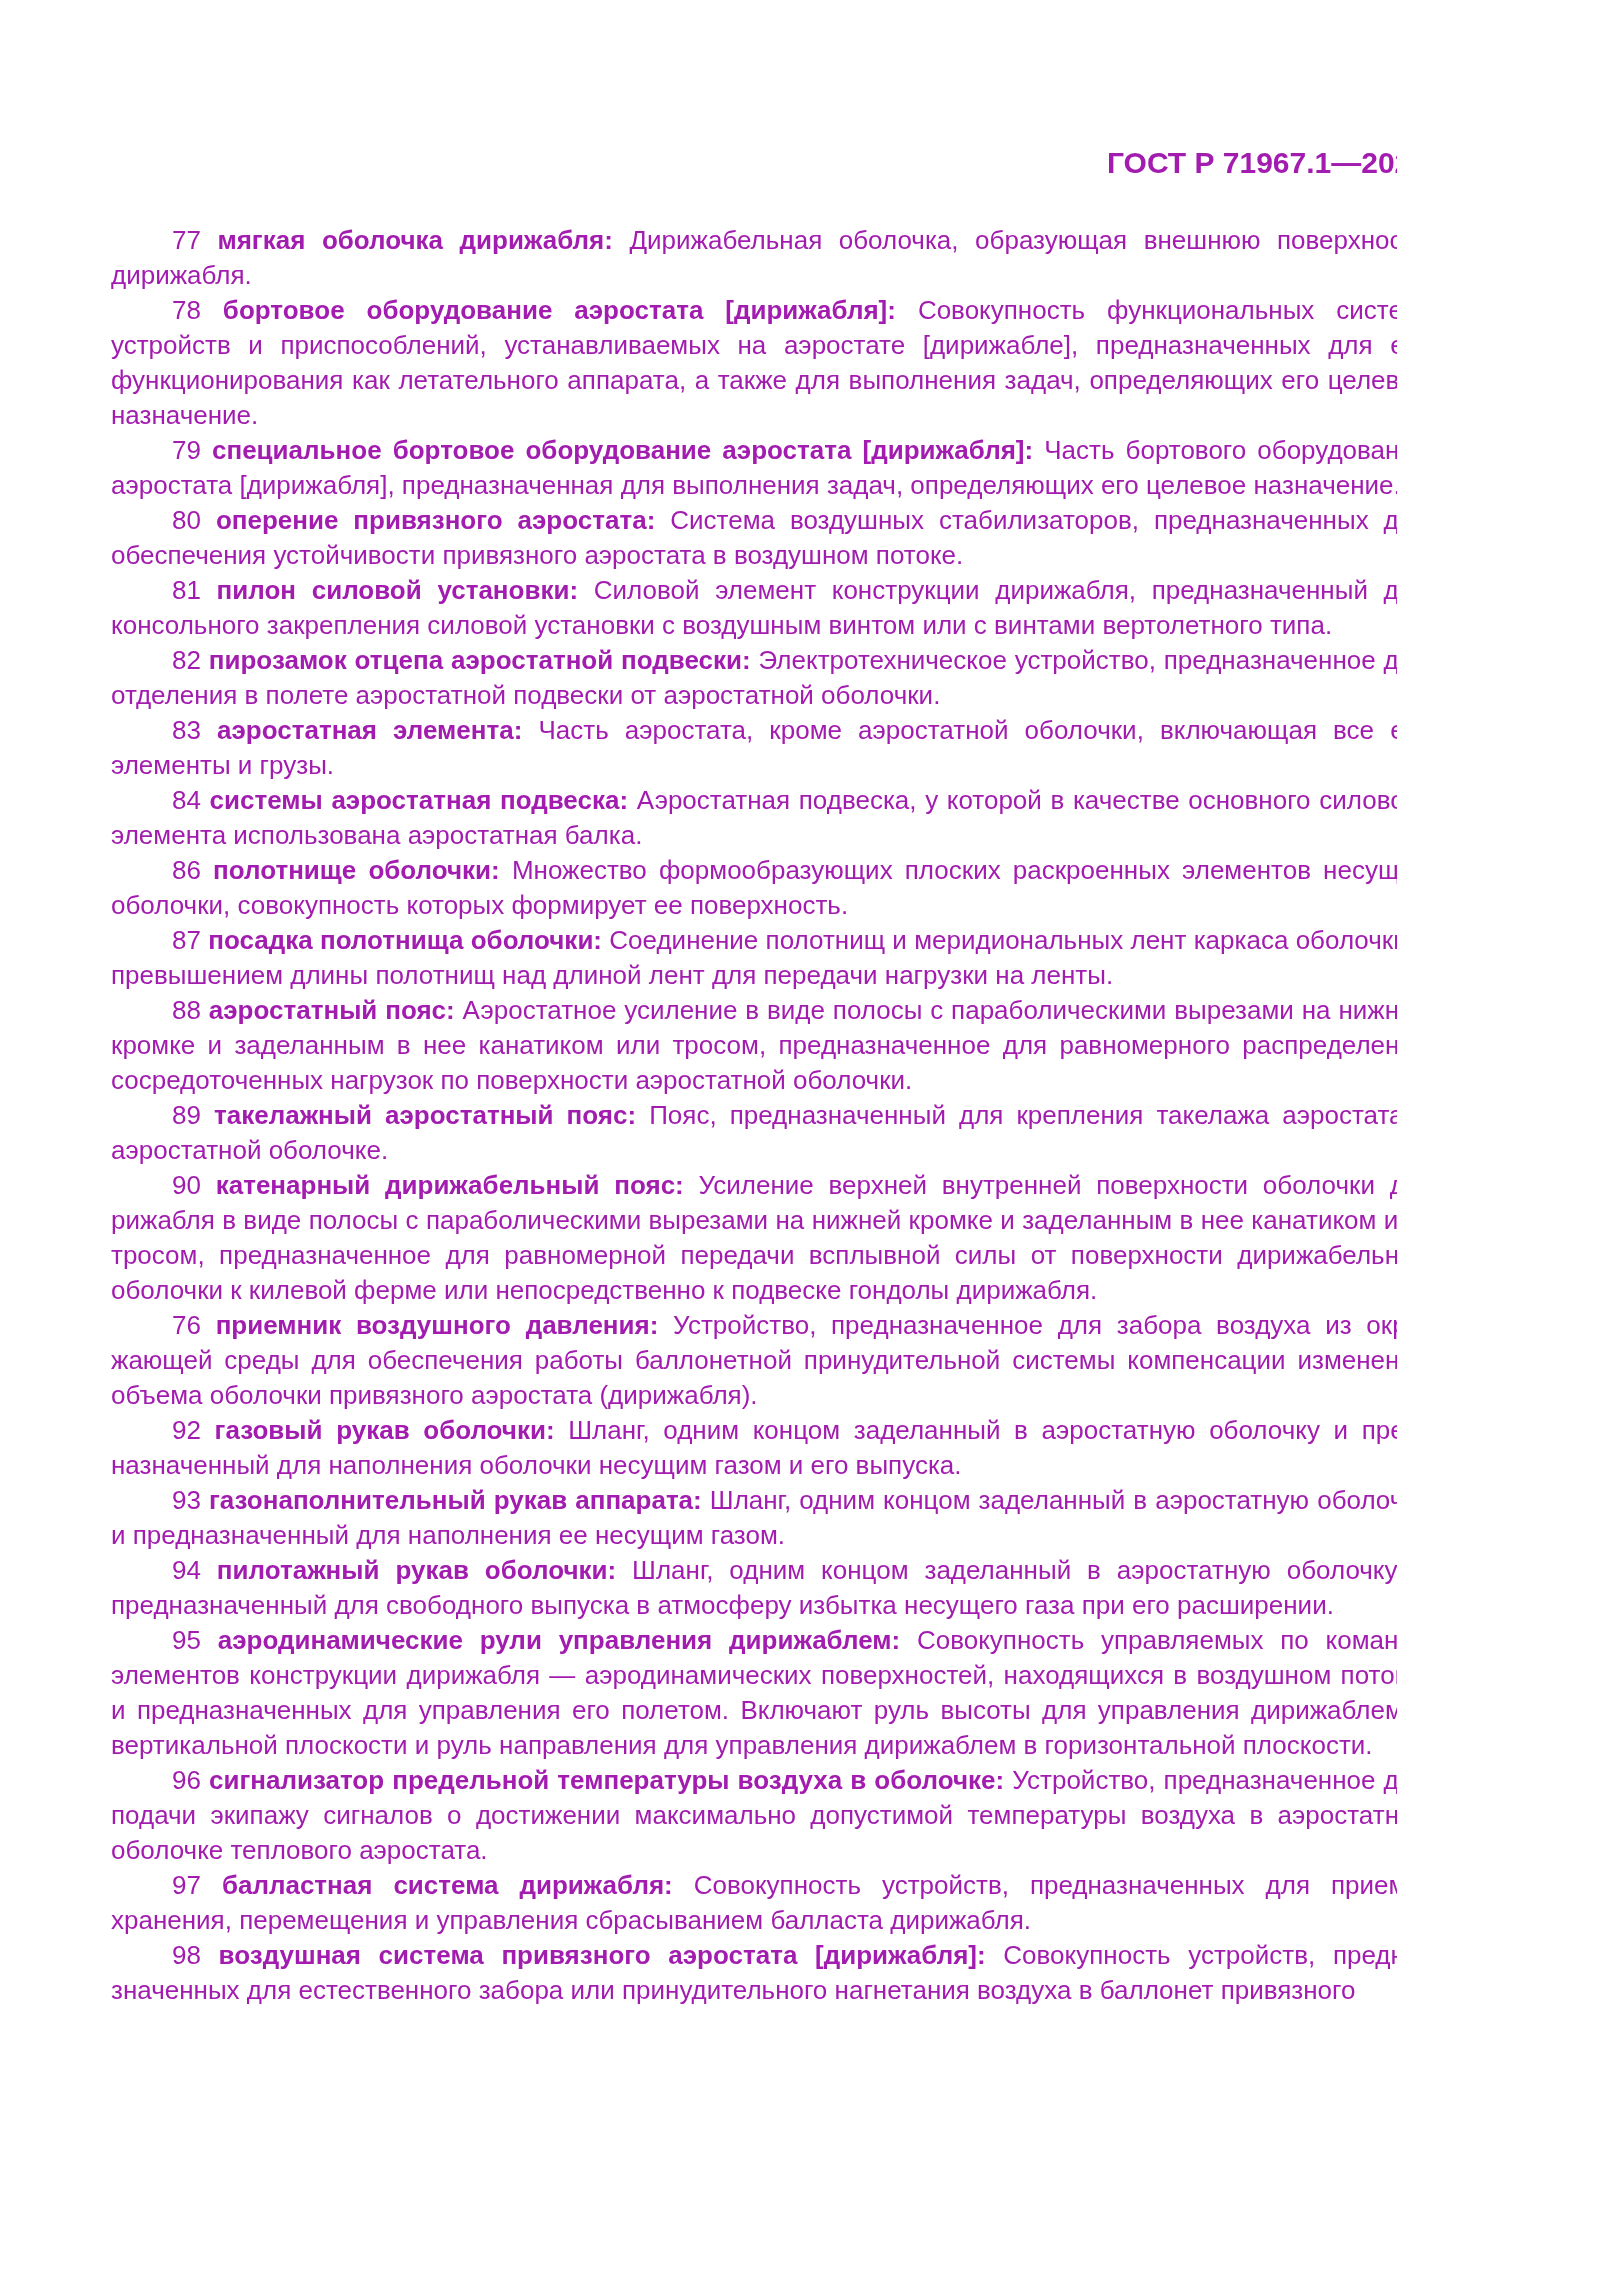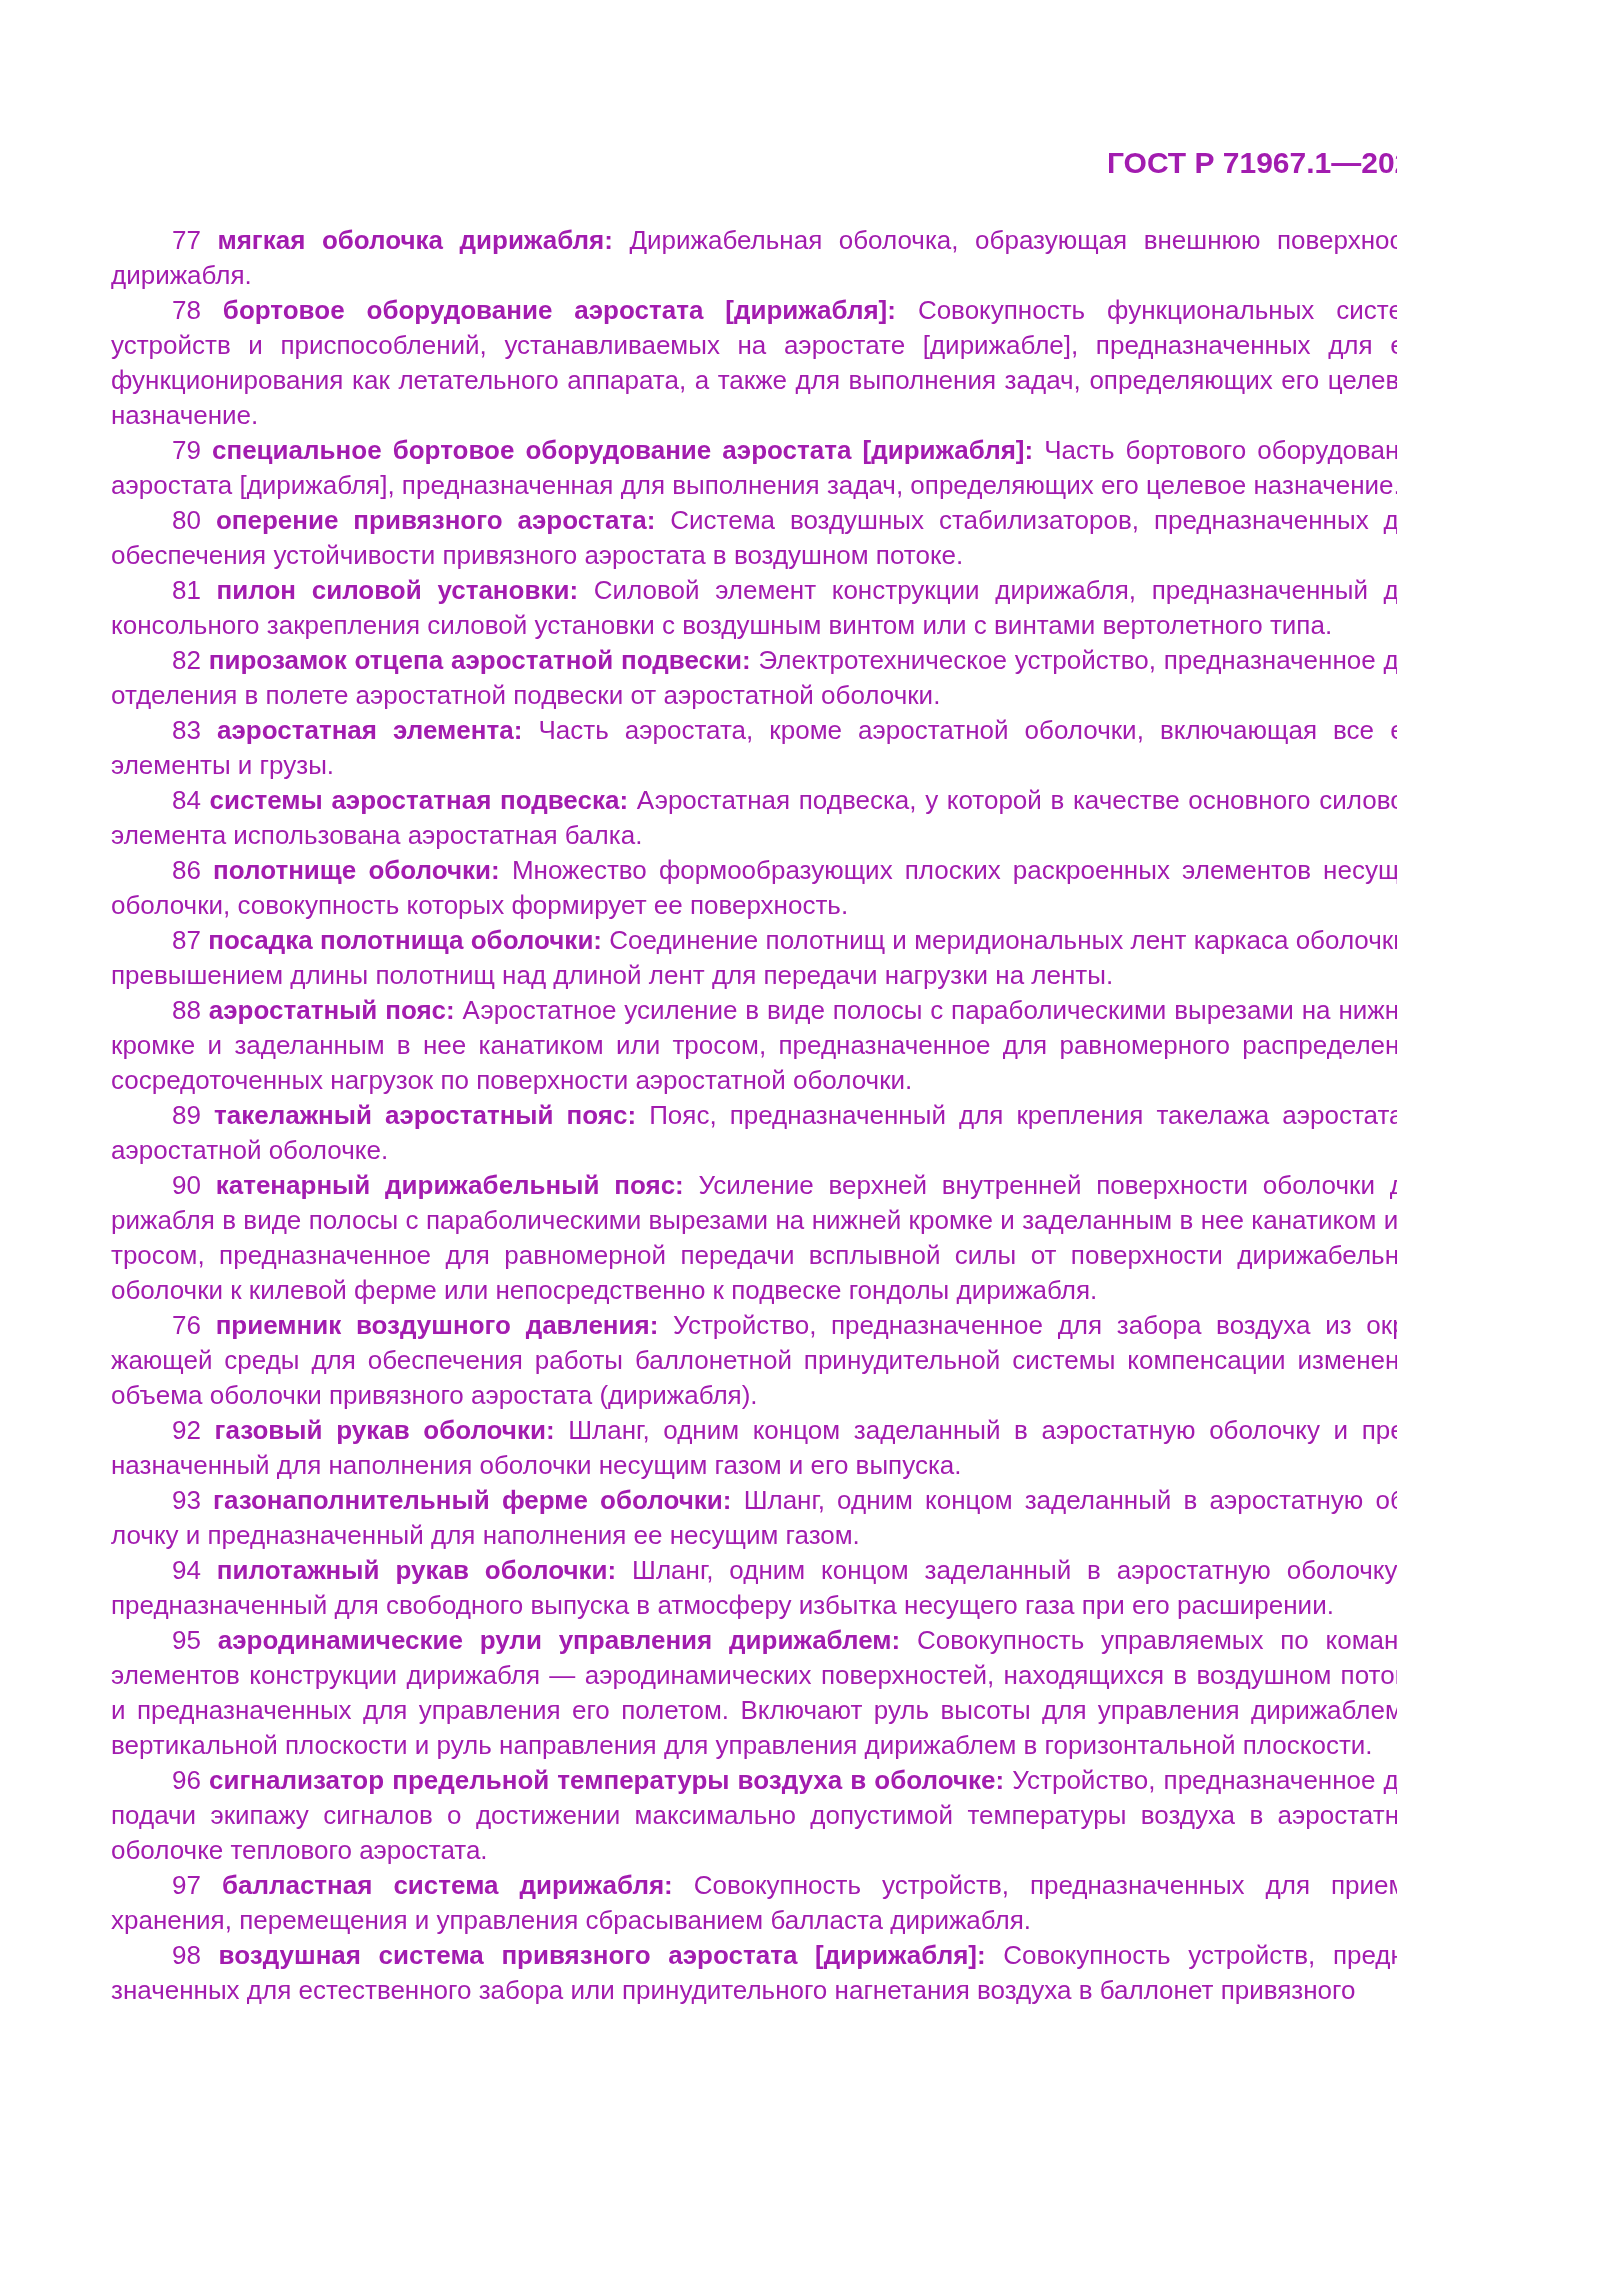--- a/index.html
+++ b/index.html
@@ -93,21 +93,21 @@
       <p class="para"><span class="num">88</span> <span class="term">аэростатный пояс:</span> <span class="def">Аэростатное усиление в виде полосы с параболическими вырезами на нижней кромке и заделанным в нее канатиком или тросом, предназначенное для равномерного рас­пределения сосредоточенных нагрузок по поверхности аэростатной оболочки.</span></p>
 
       <p class="para"><span class="num">89</span> <span class="term">такелажный аэростатный пояс:</span> <span class="def">Пояс, предназначенный для крепления такелажа аэростата к аэростатной оболочке.</span></p>
 
       <p class="para"><span class="num">90</span> <span class="term">катенарный дирижабельный пояс:</span> <span class="def">Усиление верхней внутренней поверхности оболочки ди­рижабля в виде полосы с параболическими вырезами на нижней кромке и заделанным в нее канатиком или тросом, предназначенное для равномерной передачи всплывной силы от поверхности дирижа­бельной оболочки к килевой ферме или непосредственно к подвеске гондолы дирижабля.</span></p>
 
       <p class="para"><span class="num">76</span> <span class="term">приемник воздушного давления:</span> <span class="def">Устройство, предназначенное для забора воздуха из окру­жающей среды для обеспечения работы баллонетной принудительной системы компенсации измене­ния объема оболочки привязного аэростата (дирижабля).</span></p>
 
       <p class="para"><span class="num">92</span> <span class="term">газовый рукав оболочки:</span> <span class="def">Шланг, одним концом заделанный в аэростатную оболочку и пред­назначенный для наполнения оболочки несущим газом и его выпуска.</span></p>
 
-      <p class="para"><span class="num">93</span> <span class="term">газонаполнительный ферме оболочки:</span> <span class="def">Шланг, одним концом заделанный в аэростатную обо­лочку и предназначенный для наполнения ее несущим газом.</span></p>
+      <p class="para"><span class="num">93</span> <span class="term">газонаполнительный рукав аппарата:</span> <span class="def">Шланг, одним концом заделанный в аэростатную обо­лочку и предназначенный для наполнения ее несущим газом.</span></p>
 
       <p class="para"><span class="num">94</span> <span class="term">пилотажный рукав оболочки:</span> <span class="def">Шланг, одним концом заделанный в аэростатную оболочку и предназначенный для свободного выпуска в атмосферу избытка несущего газа при его расширении.</span></p>
 
       <p class="para"><span class="num">95</span> <span class="term">аэродинамические рули управления дирижаблем:</span> <span class="def">Совокупность управляемых по команде элементов конструкции дирижабля — аэродинамических поверхностей, находящихся в воздушном по­токе, и предназначенных для управления его полетом. Включают руль высоты для управления дири­жаблем в вертикальной плоскости и руль направления для управления дирижаблем в горизонтальной плоскости.</span></p>
 
       <p class="para"><span class="num">96</span> <span class="term">сигнализатор предельной температуры воздуха в оболочке:</span> <span class="def">Устройство, предназначенное для подачи экипажу сигналов о достижении максимально допустимой температуры воздуха в аэростат­ной оболочке теплового аэростата.</span></p>
 
       <p class="para"><span class="num">97</span> <span class="term">балластная система дирижабля:</span> <span class="def">Совокупность устройств, предназначенных для приема, хранения, перемещения и управления сбрасыванием балласта дирижабля.</span></p>
 
       <p class="para"><span class="num">98</span> <span class="term">воздушная система привязного аэростата [дирижабля]:</span> <span class="def">Совокупность устройств, предна­значенных для естественного забора или принудительного нагнетания воздуха в баллонет привязного</span></p>

